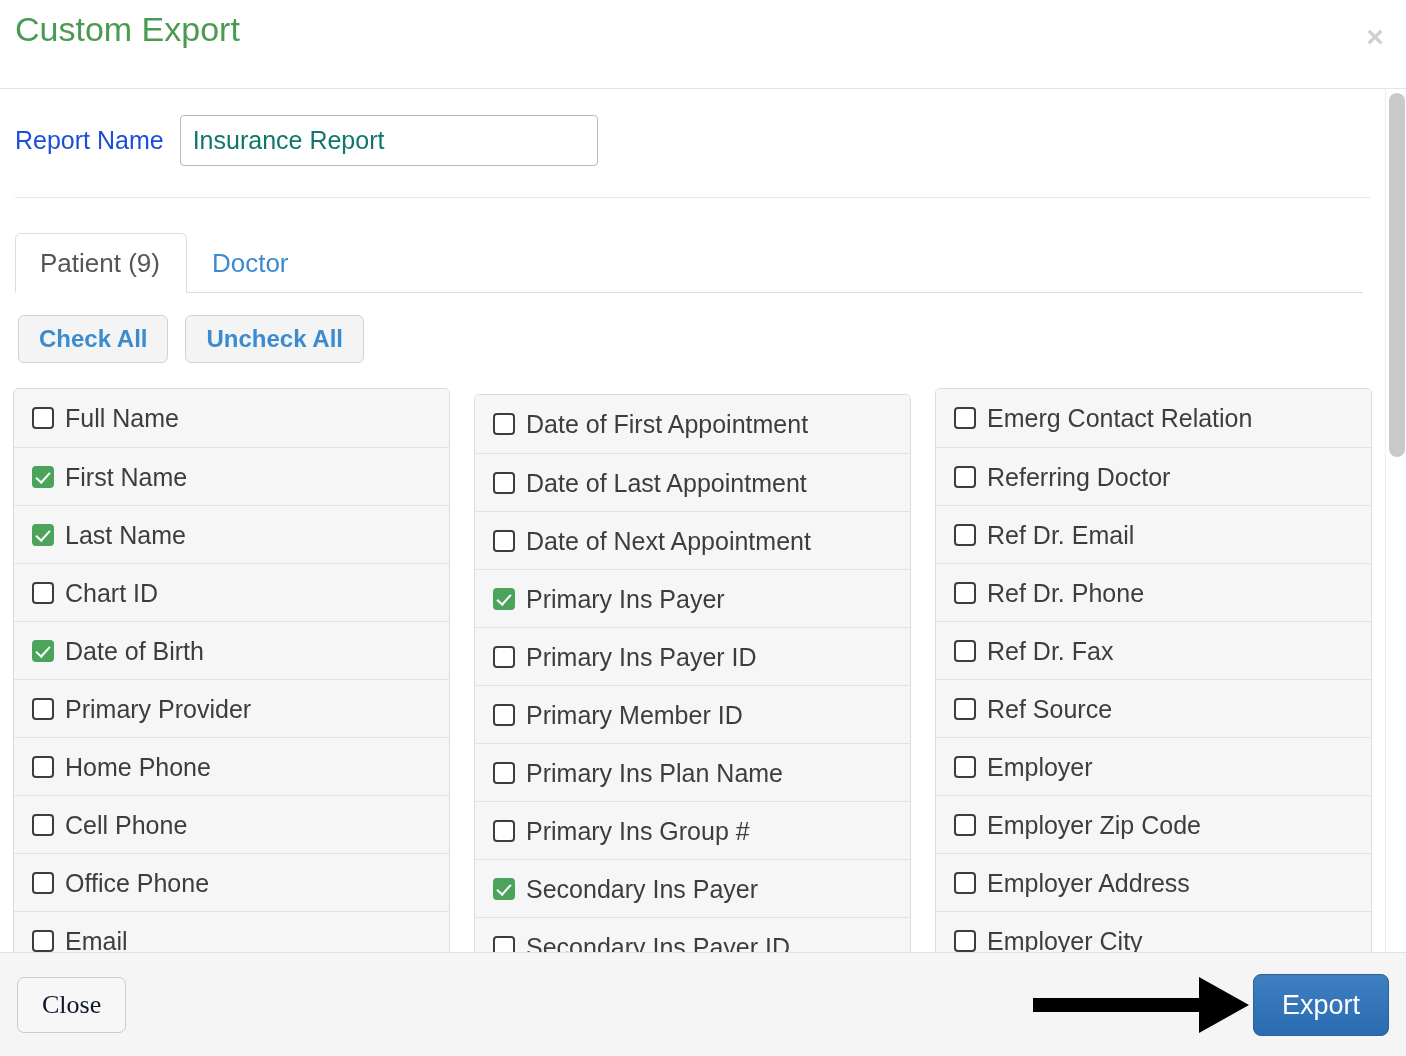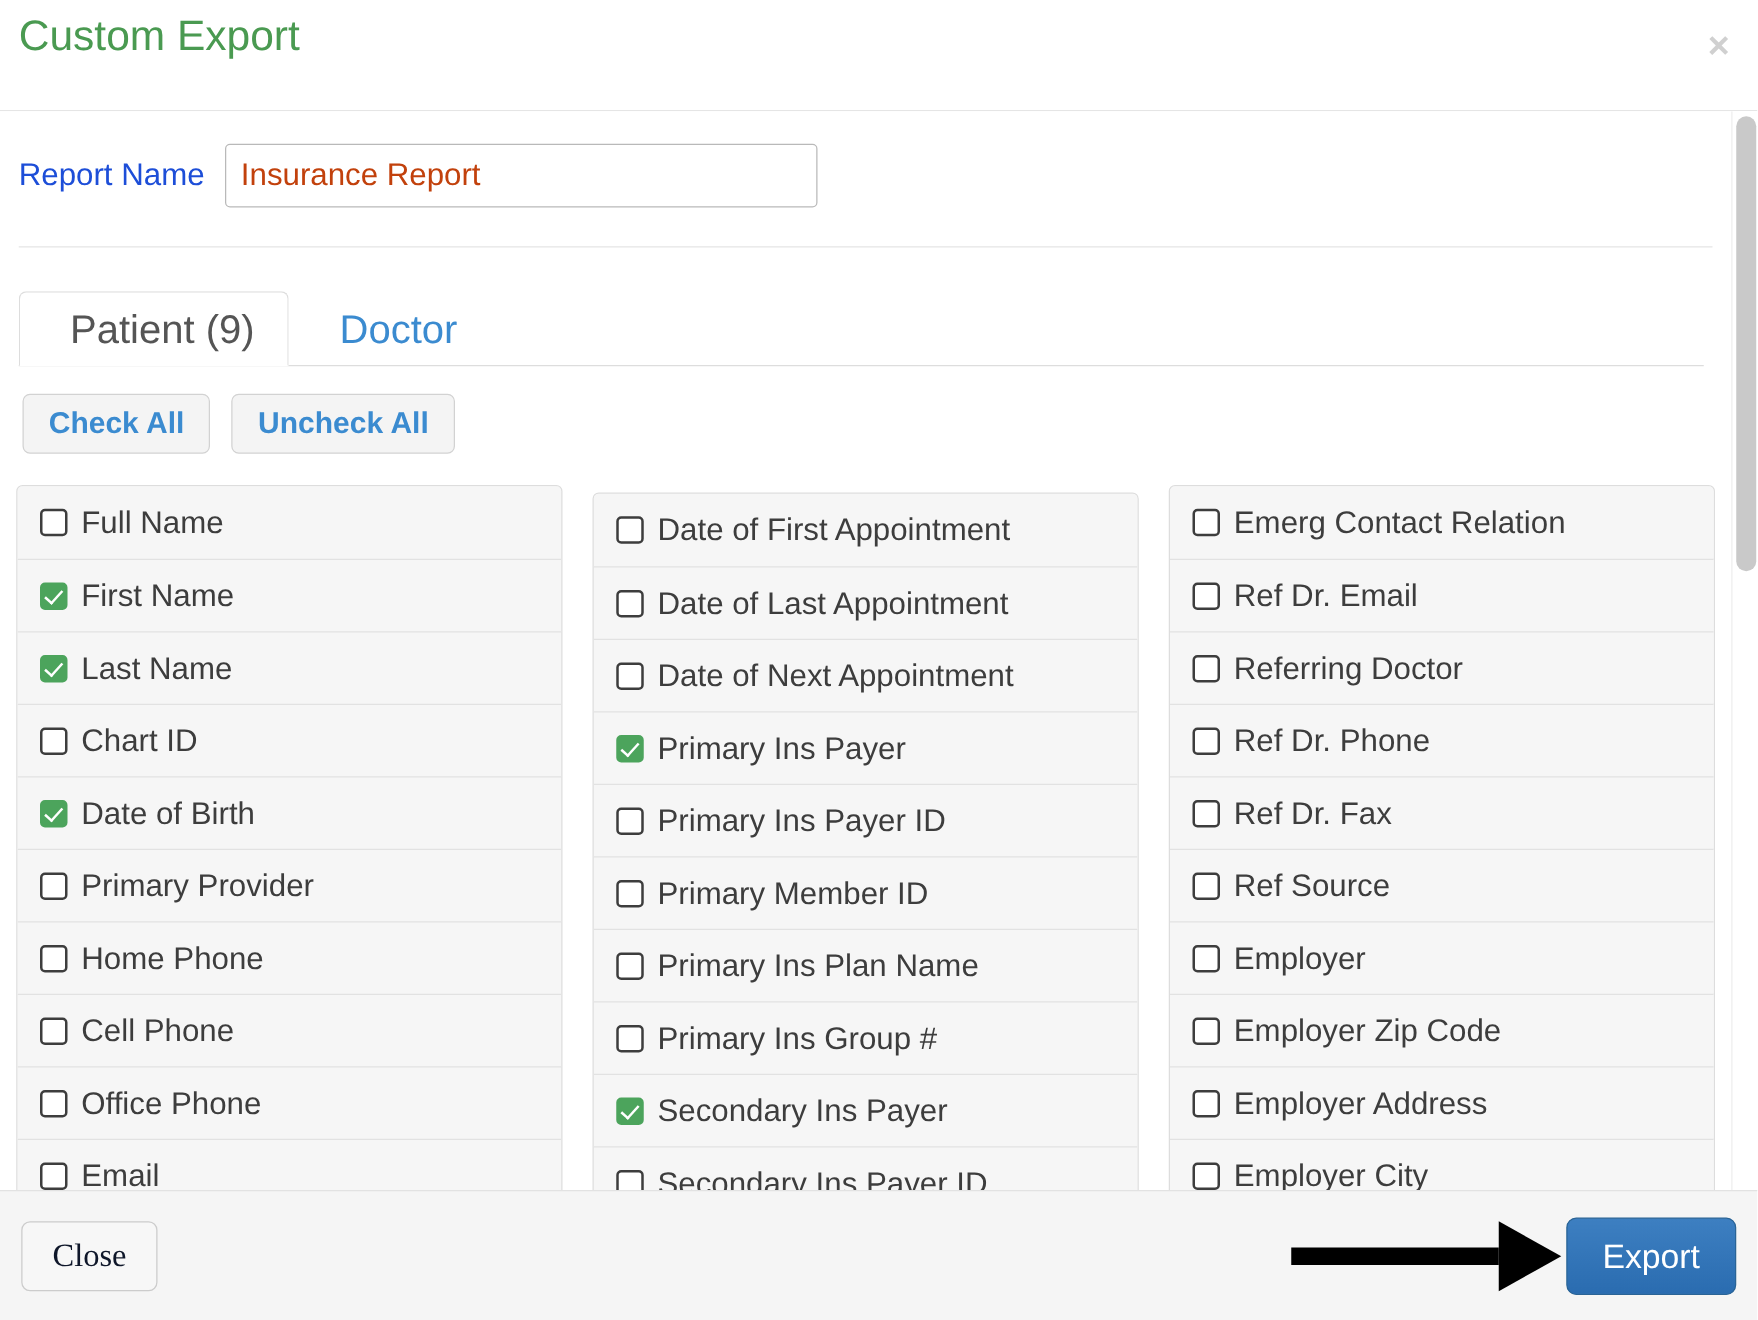--- a/index.html
+++ b/index.html
@@ -77,26 +77,26 @@
     align-items: center;
     padding: 26px 0 0 15px;
   }
   .report-label {
     font-size: 25px;
     color: #1d4ed8;
     margin-right: 16px;
     white-space: nowrap;
   }
   .report-input {
-    width: 474px;
+    width: 418px;
     height: 51px;
     border: 1px solid #b9b9b9;
     border-radius: 4px;
     font-size: 25px;
-    color: #c2410c;
+    color: #0f766e;
     padding: 0 12px;
     font-family: "Liberation Sans", sans-serif;
     background: #ffffff;
     outline: none;
   }
 
   
   .hr-sep {
     margin: 31px 15px 0 15px;
     height: 1px;
@@ -109,22 +109,22 @@
     position: relative;
     margin: 27px 0 0 15px;
     height: 68px;
     width: 1348px;
     border-bottom: 1px solid #dddddd;
     display: flex;
     align-items: flex-end;
   }
   .tab {
     position: relative;
-    padding: 14px 26px 14px 40px;
-    font-size: 32px;
+    padding: 14px 26px 14px 24px;
+    font-size: 26px;
     line-height: 30px;
     color: #3b8bd0;
     cursor: pointer;
     border: 1px solid transparent;
     border-radius: 6px 6px 0 0;
     margin-bottom: -1px;
     background: transparent;
     white-space: nowrap;
   }
   .tab.active {
@@ -415,25 +415,25 @@
         </div>
 
         <div class="col">
           <div class="field-list">
             <div class="field-item">
                 <span class="cbox"></span>
                 <span class="field-label">Emerg Contact Relation</span>
               </div>
             <div class="field-item">
                 <span class="cbox"></span>
+                <span class="field-label">Referring Doctor</span>
+              </div>
+            <div class="field-item">
+                <span class="cbox"></span>
                 <span class="field-label">Ref Dr. Email</span>
-              </div>
-            <div class="field-item">
-                <span class="cbox"></span>
-                <span class="field-label">Referring Doctor</span>
               </div>
             <div class="field-item">
                 <span class="cbox"></span>
                 <span class="field-label">Ref Dr. Phone</span>
               </div>
             <div class="field-item">
                 <span class="cbox"></span>
                 <span class="field-label">Ref Dr. Fax</span>
               </div>
             <div class="field-item">

